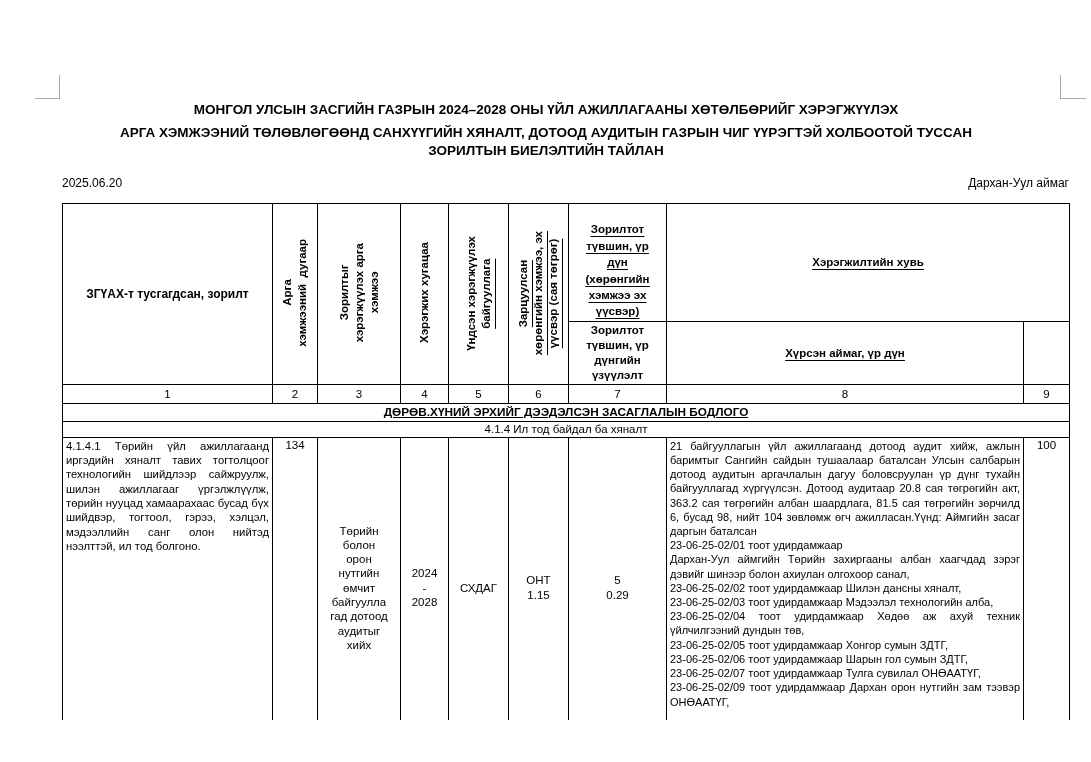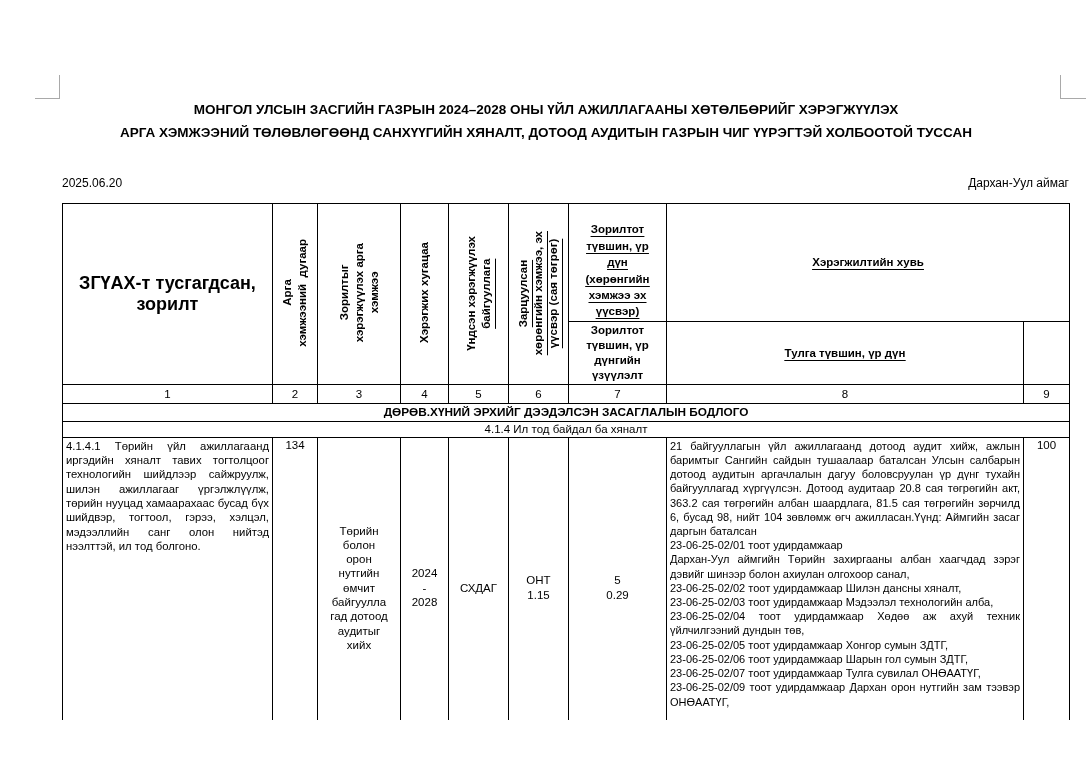--- a/index.html
+++ b/index.html
@@ -20,36 +20,36 @@
   .meta-line { position:absolute; left:62px; top:176px; width:1007px; display:flex; justify-content:space-between; font-size:12px;gap:38px; }
 
   table.report { position:absolute; left:62px; top:203px; width:1007px;
     border-collapse:collapse; table-layout:fixed; font-size:11.5px; }
   table.report th, table.report td { border:1px solid #000; padding:1px 3px; overflow:hidden; }
   table.report th { font-weight:bold; text-align:center; vertical-align:middle; }
 
   tr.rA { height:100px; } tr.rB { height:62px; } tr.rC { height:19px; }
   tr.rD { height:18px; }  tr.rE { height:16px; } tr.rF { height:301px;padding-left:13px; }
 
-  th.h-goal { text-align:left; padding-left:21px; font-size:18px; }
+  th.h-goal { text-align:left; padding-left:21px; font-size:12px; }
 
   .vtext { display:inline-block; writing-mode:vertical-rl; transform:rotate(180deg);
     white-space:pre-wrap; text-align:center; line-height:15px; max-height:156px; }
 
   .wavy { text-decoration-line:underline; text-decoration-style:wavy;
     text-decoration-color:#f00000; text-decoration-thickness:1px; text-underline-offset:3px;text-decoration:underline; }
   .sol  { text-decoration-line:underline; text-decoration-style:solid;
     text-decoration-color:#000; text-decoration-thickness:1px; }
 
   th.h-target-top { vertical-align:middle; line-height:16.4px; white-space:pre-line; }
   th.h-impl-top { vertical-align:top; padding-top:22px; }
   th.h-target-bottom { line-height:15px; font-weight:bold; }
 
   tr.rC td { text-align:center; font-weight:normal; padding:0; }
-  tr.rD td { text-align:center; font-weight:bold; padding:0; font-size:11.8px; }
+  tr.rD td { text-align:center; font-weight:bold; padding:0; font-size:11.8px;text-decoration:underline; }
   tr.rE td { text-align:center; padding:0; }
 
   td.c-goal { vertical-align:top; text-align:justify; font-size:11.3px; line-height:14.3px; padding:3px 5px; }
   td.c-no { vertical-align:top; text-align:center; padding-top:4px; }
   td.c-measure { vertical-align:middle; text-align:center; white-space:pre-line; line-height:14.3px; }
   td.c-period, td.c-org, td.c-budget, td.c-target { vertical-align:middle; text-align:center; white-space:pre-line; line-height:14.5px; }
   td.c-result { vertical-align:top; text-align:justify; white-space:pre-line; font-size:11px; line-height:14.2px; padding:2px 4px; }
   td.c-percent { vertical-align:top; text-align:center; padding-top:62px; }
 </style>
 </head>
@@ -58,20 +58,21 @@
 <div class="page">
 
   <div class="crop crop-tl"></div>
   <div class="crop crop-tr"></div>
   <div class="crop crop-bl"></div>
   <div class="crop crop-br"></div>
 
   <div class="title-block">
     <div class="title-l1">МОНГОЛ УЛСЫН ЗАСГИЙН ГАЗРЫН 2024–2028 ОНЫ ҮЙЛ АЖИЛЛАГААНЫ ХӨТӨЛБӨРИЙГ ХЭРЭГЖҮҮЛЭХ</div>
     <div>АРГА ХЭМЖЭЭНИЙ ТӨЛӨВЛӨГӨӨНД  САНХҮҮГИЙН ХЯНАЛТ, ДОТООД АУДИТЫН ГАЗРЫН ЧИГ ҮҮРЭГТЭЙ ХОЛБООТОЙ ТУССАН</div>
+    <div>ЗОРИЛТЫН БИЕЛЭЛТИЙН ТАЙЛАН</div>
   </div>
 
   <div class="meta-line">
     <span>2025.06.20</span>
     <span>Дархан-Уул аймаг</span>
   </div>
 
   <table class="report">
     <colgroup>
       <col style="width:210px">
@@ -118,21 +119,21 @@
 үүсвэр)</span></span>
       </th>
       <th colspan="2" class="h-impl-top">
         <span class="wavy"><span class="sol">Хэрэгжилтийн хувь</span></span>
       </th>
     </tr>
 
     <tr class="rB">
       <th class="h-target-bottom">Зорилтот түвшин, үр дүнгийн үзүүлэлт</th>
       <th>
-        <span class="wavy"><span class="sol">Тулга түвшин, үр дүн</span></span>
+        <span class="wavy"><span class="sol">Хүрсэн аймаг, үр дүн</span></span>
       </th>
       <th></th>
     </tr>
 
     <tr class="rC">
       <td>1</td>
       <td>2</td>
       <td>3</td>
       <td>4</td>
       <td>5</td>

